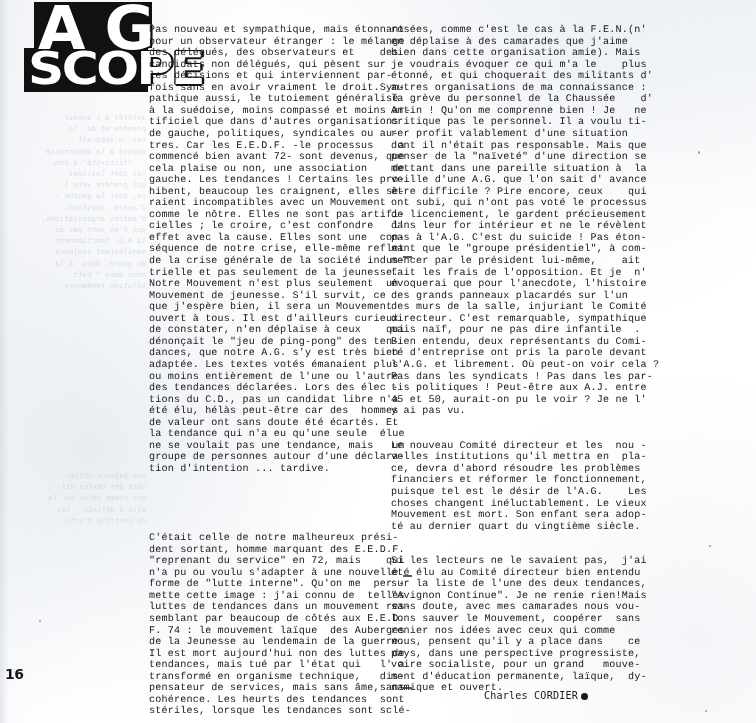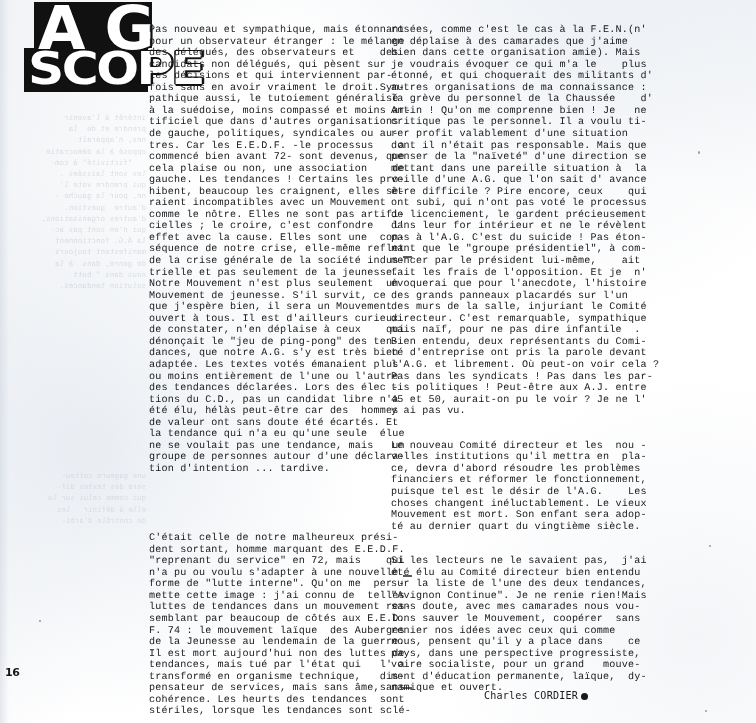--- a/index.html
+++ b/index.html
@@ -128,21 +128,21 @@
     margin-left: 3px;
   }
 
   
   #page-number {
     position: absolute;
     left: 5px;
     top: 666px;
     font-family: "DejaVu Sans", sans-serif;
     font-weight: bold;
-    font-size: 11px;
+    font-size: 14px;
     color: #15151a;
     letter-spacing: -0.5px;
   }
 
   
   #bleed {
     position: absolute;
     left: 6px;
     top: 112px;
     width: 140px;

